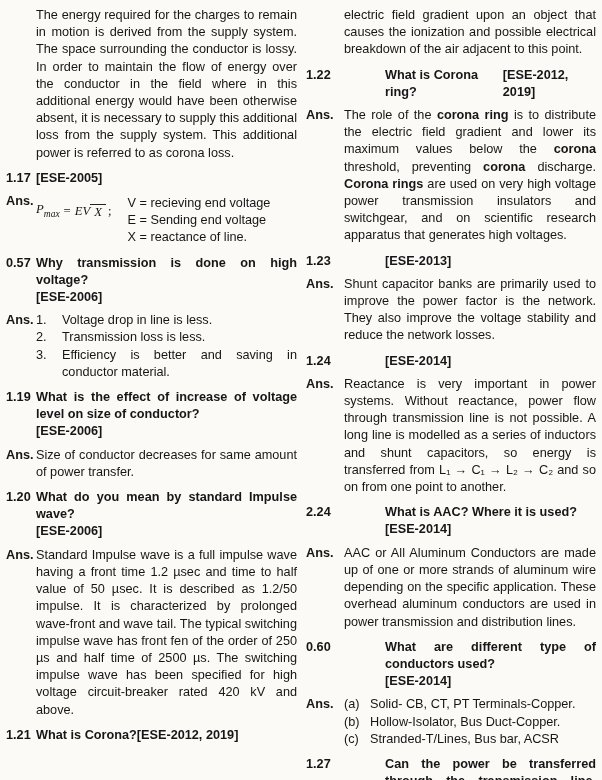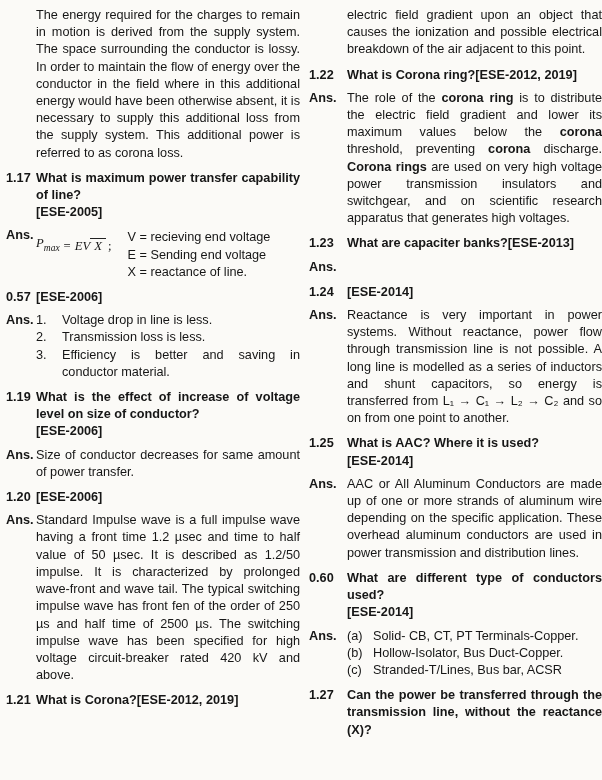--- a/index.html
+++ b/index.html
@@ -4,26 +4,26 @@
 <style>
   html,body{margin:0;padding:0;}
   .page{
     width:602px;height:780px;box-sizing:border-box;
     background:#fbfaf7;color:#161616;overflow:hidden;
     font-family:"Liberation Sans",sans-serif;
     font-size:12.7px;line-height:17.2px;
     display:flex;
   }
   .col{box-sizing:border-box;padding-top:7px;}
-  .col-left{width:300px;padding-right:3px;margin-left:6px;}
-  .col-right{width:302px;padding-left:6px;}
+  .col-left{width:300px;padding-left:6px;padding-right:3px;}
+  .col-right{width:302px;padding-left:6px;padding-right:6px;}
   .para{text-align:justify;margin:0 0 0 30px;}
   .col-right .para{margin-left:38px;}
   .qa{display:grid;grid-template-columns:30px 1fr;margin-top:8px;}
-  .col-right .qa{grid-template-columns:38px 1fr;}
+  .col-right .qa{grid-template-columns:38px 1fr;gap:41px;}
   .qnum,.qtext,.tagline,.ans-label,.qline{font-weight:bold;}
   .qtext{text-align:justify;}
   .qline{display:flex;}
   .tagline{text-align:left;}
   .ans{display:grid;grid-template-columns:30px 1fr;margin-top:6px;}
   .col-right .ans{grid-template-columns:38px 1fr;}
   .ans-text{text-align:justify;}
   .b{font-weight:bold;}
   .num-item{display:grid;grid-template-columns:26px 1fr;}
   .let-item{display:grid;grid-template-columns:26px 1fr;}
@@ -42,21 +42,20 @@
 
 <div class="page">
 
   <div class="col col-left">
 
     <p class="para">The energy required for the charges to remain in motion is derived from the supply system. The space surrounding the conductor is lossy. In order to maintain the flow of energy over the conductor in the field where in this additional energy would have been otherwise absent, it is necessary to supply this additional loss from the supply system. This additional power is referred to as corona loss.</p>
 
     <div class="qa">
       <div class="qnum">1.17</div>
       <div>
-        <div class="qtext">What is maximum power transfer capability of line?</div>
         <div class="tagline">[ESE-2005]</div>
       </div>
     </div>
     <div class="ans">
       <div class="ans-label">Ans.</div>
       <div class="formula-wrap">
         <span class="math">
           <span><span>P</span><sub>max</sub></span>
           <span class="eq">=</span>
           <span class="frac">
@@ -69,20 +68,21 @@
           <div>V = recieving end voltage</div>
           <div>E = Sending end voltage</div>
           <div>X = reactance of line.</div>
         </div>
       </div>
     </div>
 
     <div class="qa">
       <div class="qnum">0.57</div>
       <div>
+        <div class="qtext">Why transmission is done on high voltage?</div>
         <div class="tagline">[ESE-2006]</div>
       </div>
     </div>
     <div class="ans">
       <div class="ans-label">Ans.</div>
       <div>
         <div class="num-item">
           <span>1.</span>
           <span class="ans-text">Voltage drop in line is less.</span>
         </div>
@@ -105,20 +105,21 @@
       </div>
     </div>
     <div class="ans">
       <div class="ans-label">Ans.</div>
       <div class="ans-text">Size of conductor decreases for same amount of power transfer.</div>
     </div>
 
     <div class="qa">
       <div class="qnum">1.20</div>
       <div>
+        <div class="qtext">What do you mean by standard Impulse wave?</div>
         <div class="tagline">[ESE-2006]</div>
       </div>
     </div>
     <div class="ans">
       <div class="ans-label">Ans.</div>
       <div class="ans-text">Standard Impulse wave is a full impulse wave having a front time 1.2 µsec and time to half value of 50 µsec. It is described as 1.2/50 impulse. It is characterized by prolonged wave-front and wave tail. The typical switching impulse wave has front fen of the order of 250 µs and half time of 2500 µs. The switching impulse wave has been specified for high voltage circuit-breaker rated 420 kV and above.</div>
     </div>
 
     <div class="qa">
       <div class="qnum">1.21</div>
@@ -142,41 +143,41 @@
       </div>
     </div>
     <div class="ans">
       <div class="ans-label">Ans.</div>
       <div class="ans-text"><span>The role of the </span><span class="b">corona ring</span><span> is to distribute the electric field gradient and lower its maximum values below the </span><span class="b">corona</span><span> threshold, preventing </span><span class="b">corona</span><span> discharge. </span><span class="b">Corona rings</span><span> are used on very high voltage power transmission insulators and switchgear, and on scientific research apparatus that generates high voltages.</span></div>
     </div>
 
     <div class="qa">
       <div class="qnum">1.23</div>
       <div class="qline">
-        <span>What are capaciter banks?</span>
         <span>[ESE-2013]</span>
       </div>
     </div>
     <div class="ans">
       <div class="ans-label">Ans.</div>
+      <div class="ans-text">Shunt capacitor banks are primarily used to improve the power factor is the network. They also improve the voltage stability and reduce the network losses.</div>
     </div>
 
     <div class="qa">
       <div class="qnum">1.24</div>
       <div class="qline">
         <span>[ESE-2014]</span>
       </div>
     </div>
     <div class="ans">
       <div class="ans-label">Ans.</div>
       <div class="ans-text">Reactance is very important in power systems. Without reactance, power flow through transmission line is not possible. A long line is modelled as a series of inductors and shunt capacitors, so energy is transferred from L₁ → C₁ → L₂ → C₂ and so on from one point to another.</div>
     </div>
 
     <div class="qa">
-      <div class="qnum">1.25</div>
+      <div class="qnum">2.24</div>
       <div>
         <div class="qtext">What is AAC? Where it is used?</div>
         <div class="tagline">[ESE-2014]</div>
       </div>
     </div>
     <div class="ans">
       <div class="ans-label">Ans.</div>
       <div class="ans-text">AAC or All Aluminum Conductors are made up of one or more strands of aluminum wire depending on the specific application. These overhead aluminum conductors are used in power transmission and distribution lines.</div>
     </div>
 

